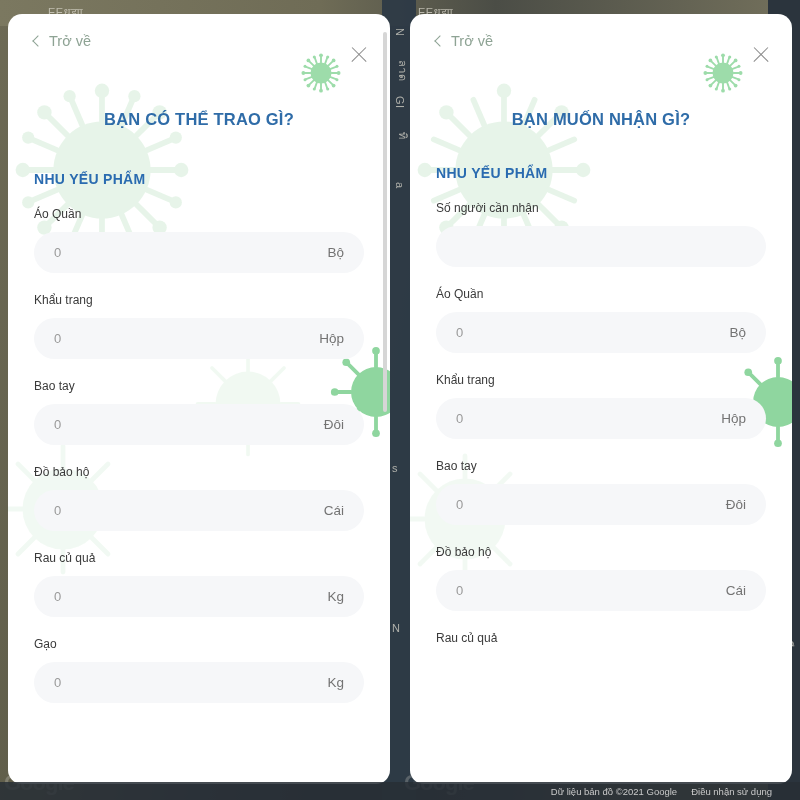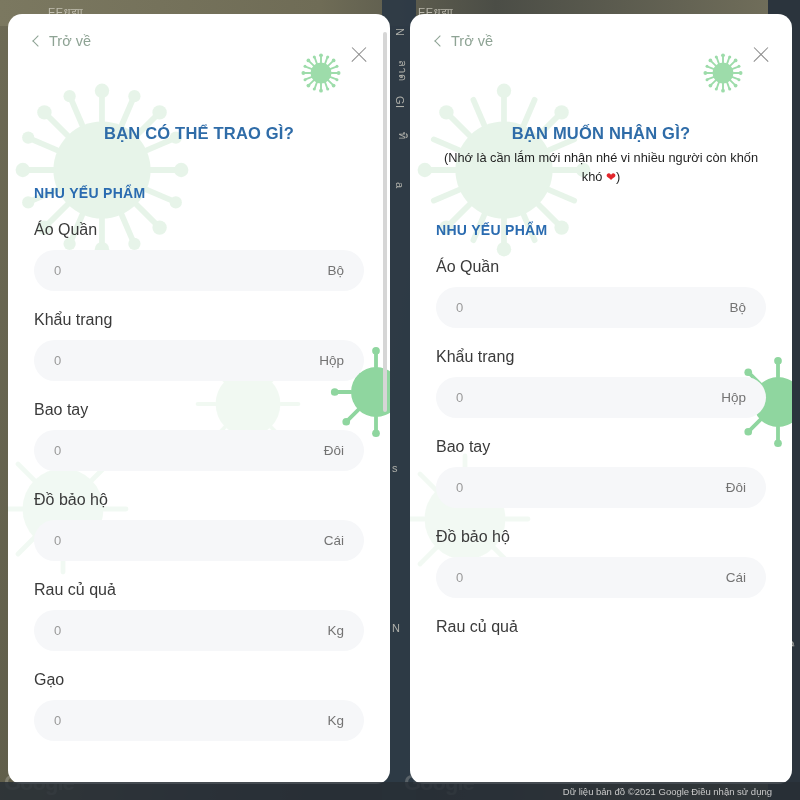--- a/index.html
+++ b/index.html
@@ -49,21 +49,21 @@
     position: absolute; left: 404px; bottom: 4px;
     font-size: 22px; font-weight: 700; color: #cfcdc6;
     opacity: .28; letter-spacing: -1px;
   }
 
   
   .map-footer {
     position: absolute; left: 0; right: 0; bottom: 0; height: 18px;
     background: rgba(40,46,53,.86);
     display: flex; align-items: center; justify-content: flex-end;
-    gap: 2px; padding-right: 28px;
+    gap: 14px; padding-right: 28px;
   }
   .map-footer span {
     color: #c9c9c9; font-size: 9.5px; white-space: nowrap;
   }
 
   
   .panels { position: absolute; inset: 0; border-radius: 16px; }
 
   .panel {
     position: absolute; top: 14px;
@@ -125,21 +125,21 @@
     width: 42px; height: 42px;
   }
 
   
   .panel-title {
     text-align: center;
     color: #2f6ca8;
     font-size: 16.5px;
     font-weight: 700;
     letter-spacing: .2px;
-    margin-top: 56px;
+    margin-top: 42px;
   }
   .panel-title.tight { }
   .panel-subtitle {
     text-align: center;
     color: #1f1f1f;
     font-size: 12.8px;
     line-height: 1.45;
     margin-top: 6px;
     padding: 0 4px;
   }
@@ -151,21 +151,21 @@
     font-weight: 700;
     letter-spacing: .3px;
     margin-top: 42px;
   }
   .section-heading.sub { margin-top: 36px; }
 
   
   .field { margin-top: 20px; }
   .field-label {
     color: #3a3a3a;
-    font-size: 16px;
+    font-size: 12px;
     margin-bottom: 11px;
   }
   .input-pill {
     position: relative;
     height: 41px;
     border-radius: 21px;
     background: #f6f7f9;
     display: flex; align-items: center;
     padding: 0 20px;
     cursor: text;
@@ -550,26 +550,30 @@
         <div class="content">
           <div class="topbar">
             <div class="back-link">
               <span class="chev"></span>
               <span>Trở về</span>
             </div>
           </div>
 
           <div class="panel-title tight">BẠN MUỐN NHẬN GÌ?</div>
 
-          <div class="panel-subtitle">
-            <span>(Nhớ là cần lắm mới nhận nhé vi nhiều người còn khốn khó </span><span class="heart">❤</span><span>)</span>
-          </div>
 
           <div class="section-heading sub">NHU YẾU PHẨM</div>
 
+          <div class="field">
+            <div class="field-label">Số người cần nhận</div>
+            <div class="input-pill">
+              <span class="input-value"></span>
+              <span class="input-unit"></span>
+            </div>
+          </div>
 
           <div class="field">
             <div class="field-label">Áo Quần</div>
             <div class="input-pill">
               <span class="input-value">0</span>
               <span class="input-unit">Bộ</span>
             </div>
           </div>
 
           <div class="field">

